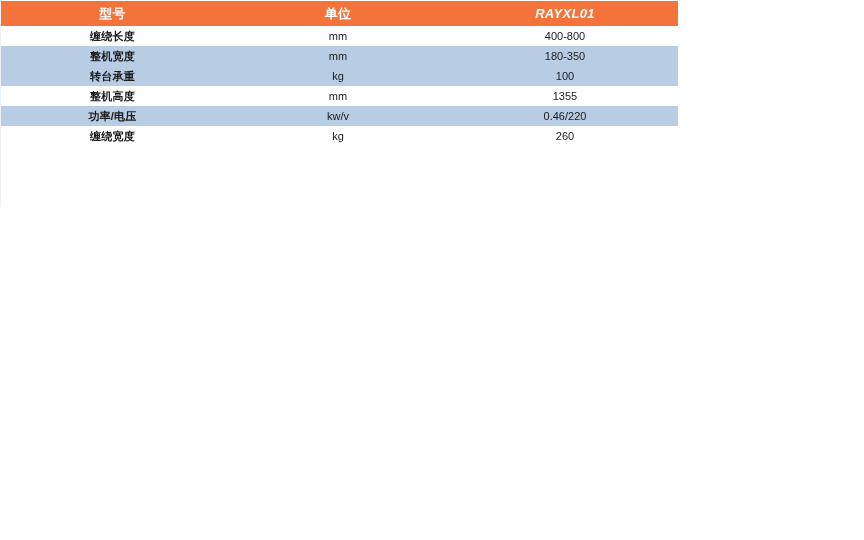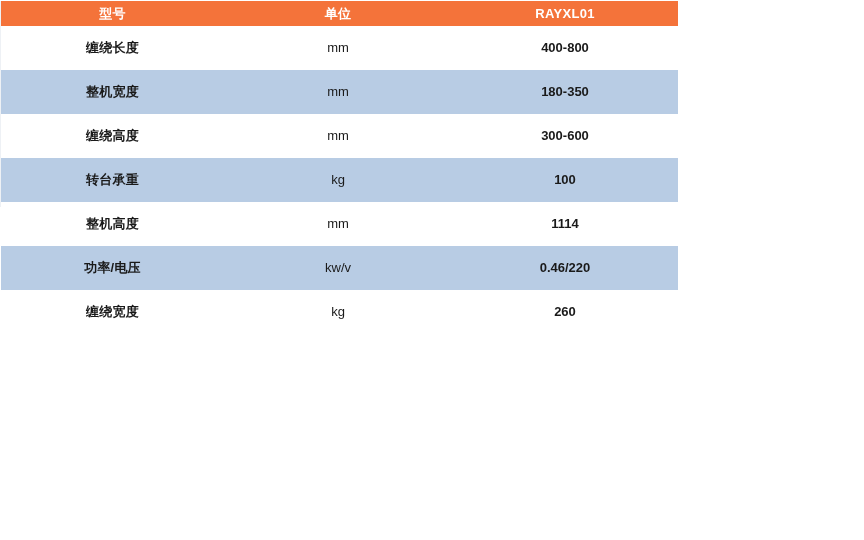--- a/index.html
+++ b/index.html
@@ -50,47 +50,48 @@
     line-height: 25px;
     padding: 0;
     text-align: center;
     vertical-align: middle;
     border: 0;
     letter-spacing: 0.2px;
   }
   thead th.col-value {
     font-weight: bold;
     letter-spacing: 0.3px;
+    font-style: italic;
   }
 
   tbody td {
     height: 20px;
     line-height: 20px;
-    padding: 12px;
-    font-size: 13px;
+    padding: 0;
+    font-size: 11px;
     color: #1a1a1a;
     text-align: center;
     vertical-align: middle;
     border: 0;
     white-space: nowrap;
     overflow: hidden;
   }
 
   tbody tr.row-odd  td { background: #ffffff; }
   tbody tr.row-even td { background: #B8CCE4; }
 
   tbody td.cell-label {
     font-weight: bold;
     letter-spacing: 0.2px;
   }
   tbody td.cell-unit {
     font-weight: normal;
   }
   tbody td.cell-value {
-    font-weight: bold;
+    font-weight: normal;
   }
 
   
   .edge-rule {
     position: absolute;
     left: 0px;
     top: 1px;
     width: 1px;
     height: 206px;
     background: #eef1f5;
@@ -124,38 +125,33 @@
           <td class="cell-unit">mm</td>
           <td class="cell-value">400-800</td>
         </tr>
 
         <tr class="row-even">
           <td class="cell-label">整机宽度</td>
           <td class="cell-unit">mm</td>
           <td class="cell-value">180-350</td>
         </tr>
 
-        <tr class="row-odd">
-          <td class="cell-label">缠绕高度</td>
-          <td class="cell-unit">mm</td>
-          <td class="cell-value">300-600</td>
-        </tr>
 
         <tr class="row-even">
           <td class="cell-label">转台承重</td>
           <td class="cell-unit">kg</td>
           <td class="cell-value">100</td>
         </tr>
 
 
 
         <tr class="row-odd">
           <td class="cell-label">整机高度</td>
           <td class="cell-unit">mm</td>
-          <td class="cell-value">1114</td>
+          <td class="cell-value">1355</td>
         </tr>
 
         <tr class="row-even">
           <td class="cell-label">功率/电压</td>
           <td class="cell-unit">kw/v</td>
           <td class="cell-value">0.46/220</td>
         </tr>
 
         <tr class="row-odd">
           <td class="cell-label">缠绕宽度</td>

